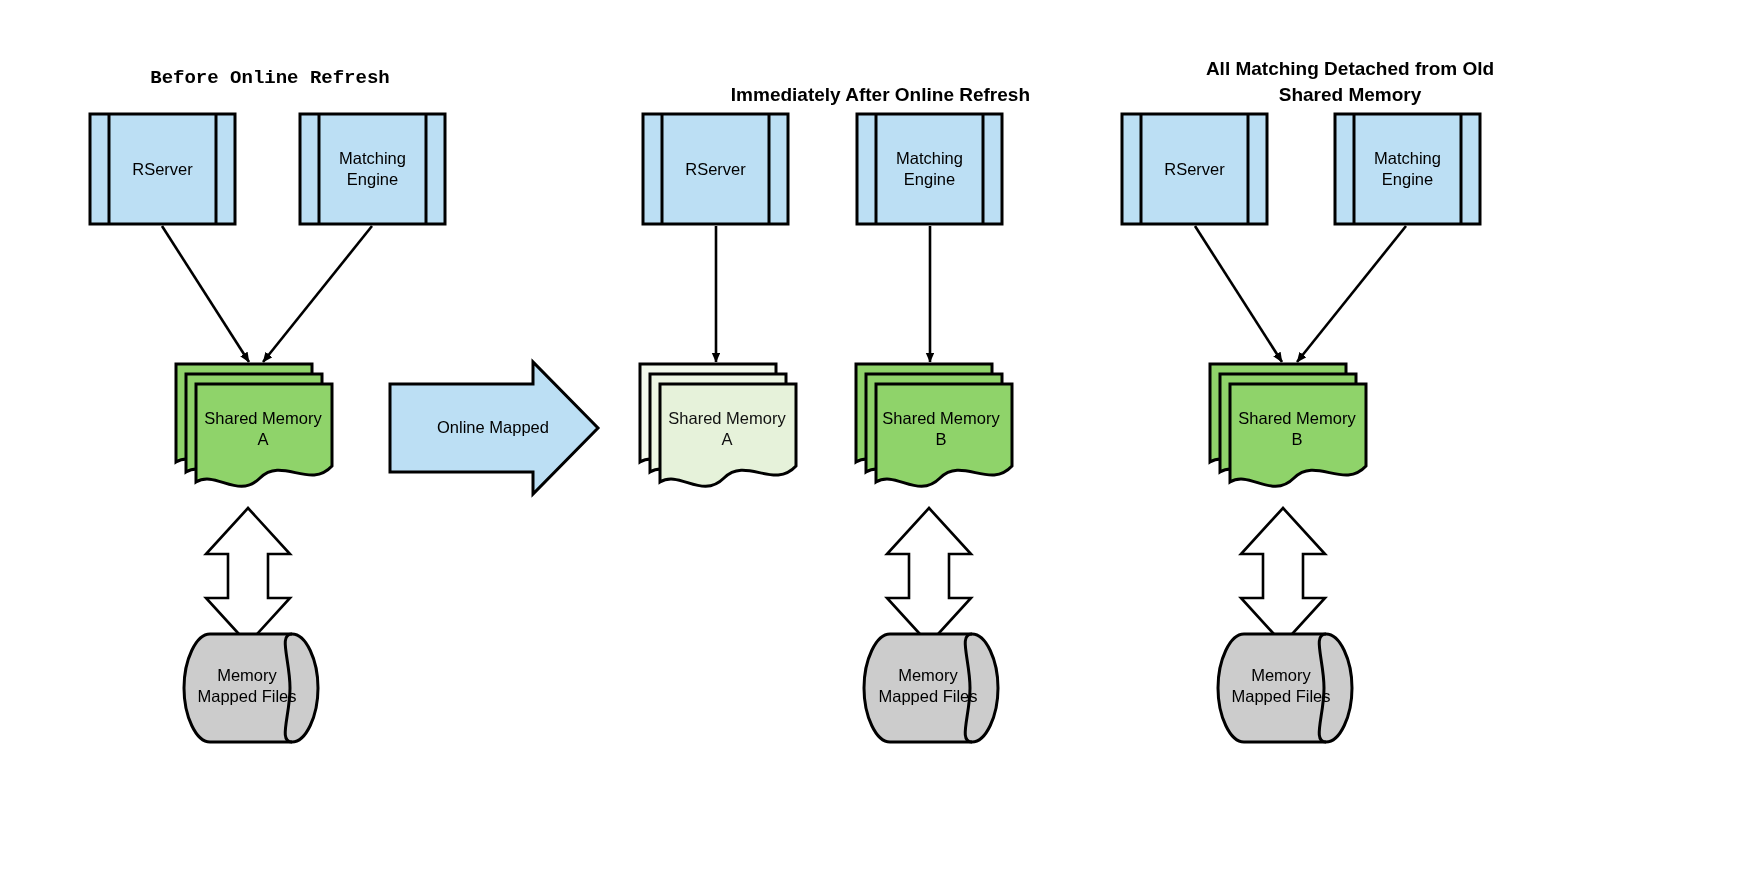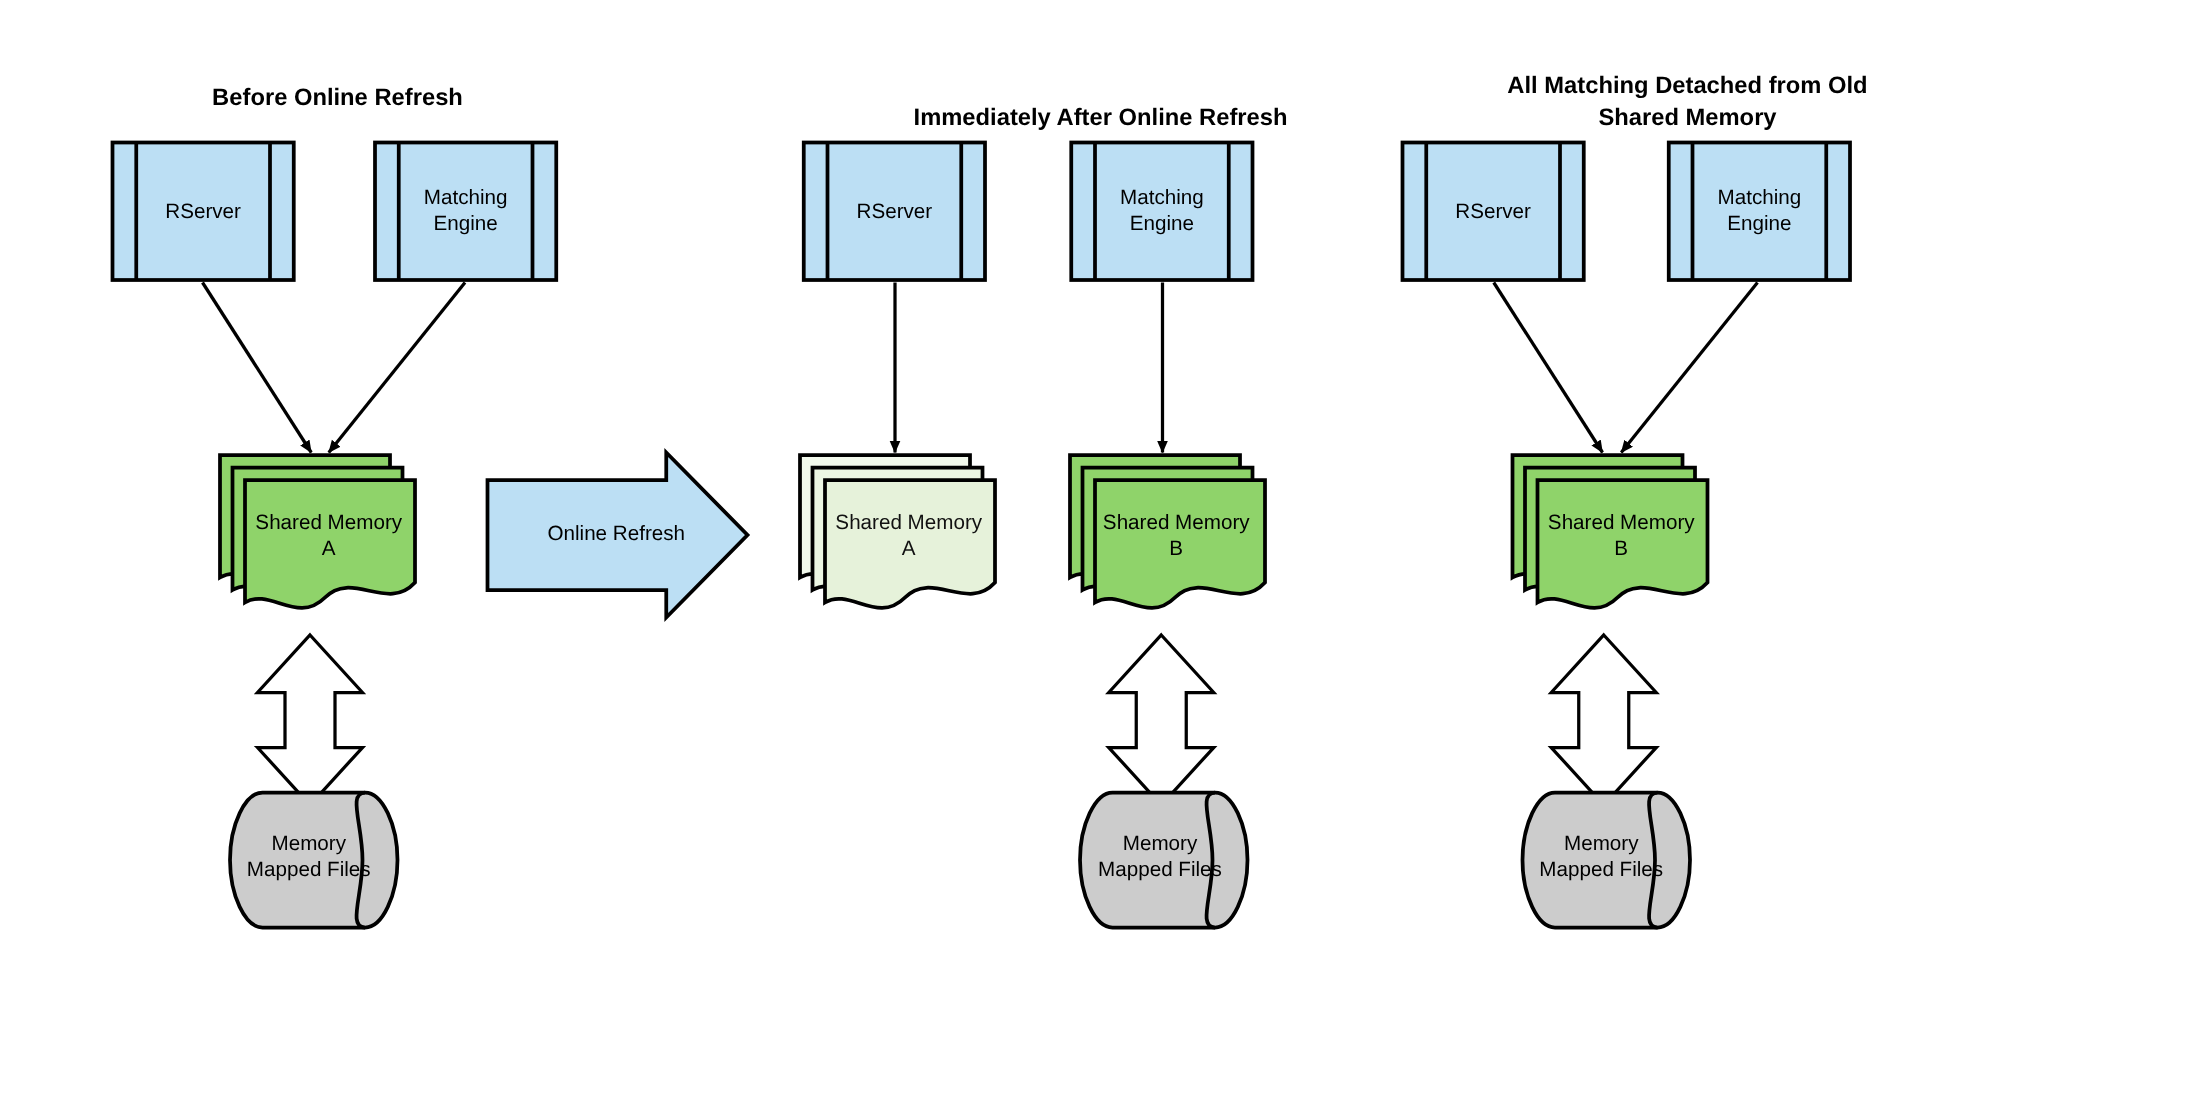--- a/index.html
+++ b/index.html
@@ -41,21 +41,21 @@
     white-space: pre-line;
     pointer-events: none;
   }
   .node-label.faded { color: #111111; }
 </style>
 </head>
 <body>
 
 <div id="stage">
 
-  <div class="panel-title" style="left:60px; top:66px; width:420px;">Before Online Refresh</div>
+  <div class="panel-title" style="left:60px; top:66px; width:420px;font-family:Liberation Mono, monospace;">Before Online Refresh</div>
 
   <div class="panel-title" style="left:610px; top:82px; width:420px;text-align:right;">Immediately After Online Refresh</div>
 
   <div class="panel-title" style="left:1090px; top:56px; width:520px;">All Matching Detached from Old
 Shared Memory</div>
 
   <svg class="layer" viewBox="0 0 1760 893" preserveAspectRatio="none">
 
     <defs>
       <marker id="arrowhead" markerWidth="11" markerHeight="11" refX="9.5" refY="4.4" orient="auto" markerUnits="userSpaceOnUse">
@@ -166,21 +166,21 @@
   </svg>
 
   <div class="node-label" style="left:109px; top:159px; width:107px;">RServer</div>
   <div class="node-label" style="left:319px; top:148px; width:107px;">Matching
 Engine</div>
   <div class="node-label" style="left:188px; top:408px; width:150px;">Shared Memory
 A</div>
   <div class="node-label" style="left:184px; top:665px; width:126px;">Memory
 Mapped Files</div>
 
-  <div class="node-label" style="left:403px; top:417px; width:180px;">Online Refresh</div>
+  <div class="node-label" style="left:403px; top:417px; width:180px;">Online Mapped</div>
 
   <div class="node-label" style="left:662px; top:159px; width:107px;">RServer</div>
   <div class="node-label" style="left:876px; top:148px; width:107px;">Matching
 Engine</div>
   <div class="node-label faded" style="left:652px; top:408px; width:150px;">Shared Memory
 A</div>
   <div class="node-label" style="left:866px; top:408px; width:150px;">Shared Memory
 B</div>
   <div class="node-label" style="left:865px; top:665px; width:126px;">Memory
 Mapped Files</div>

